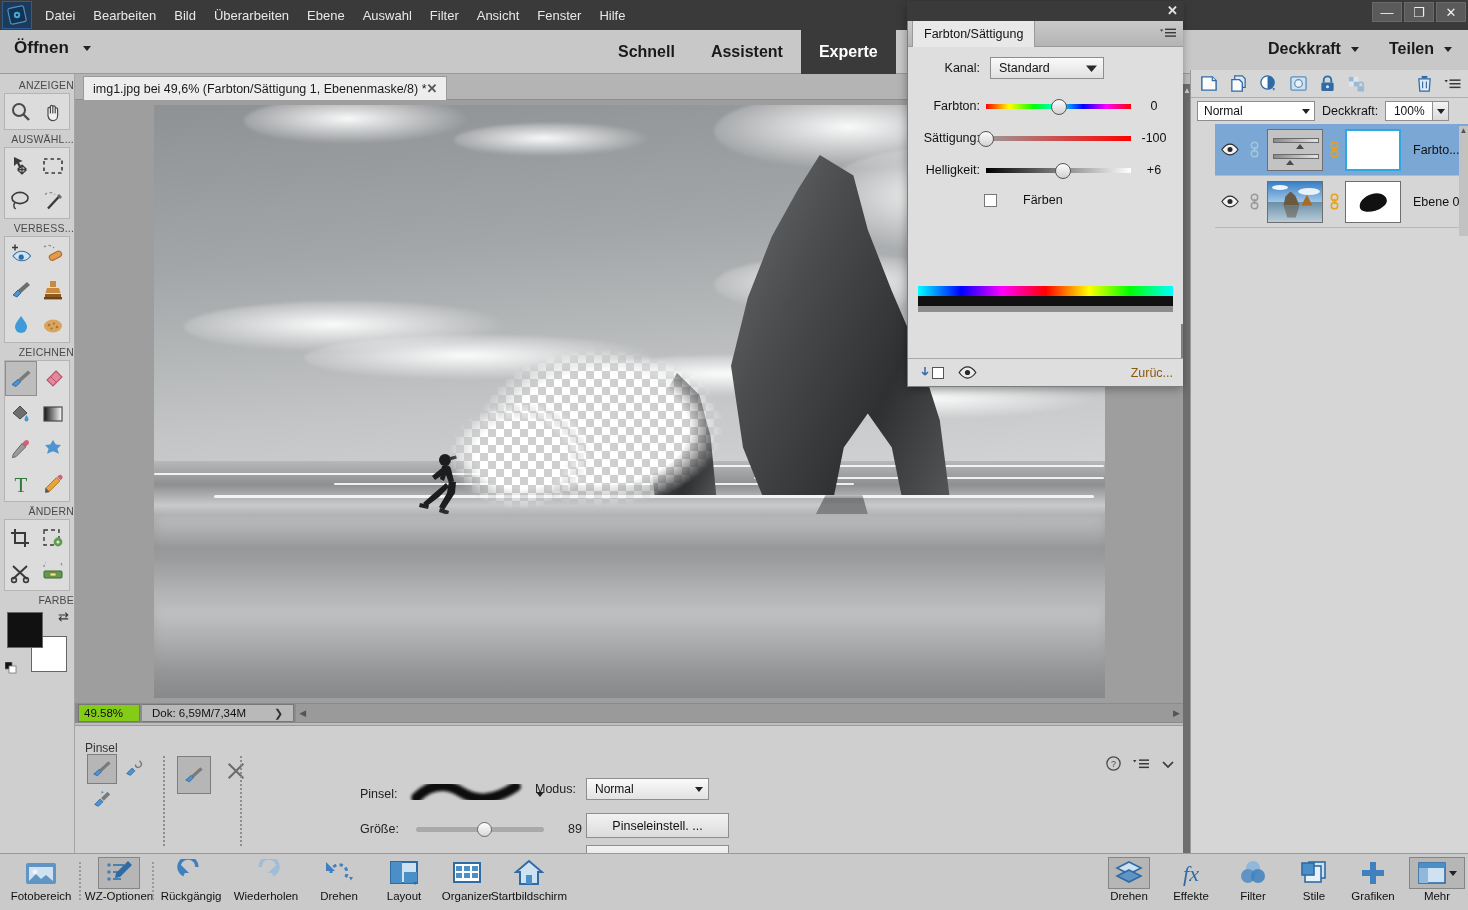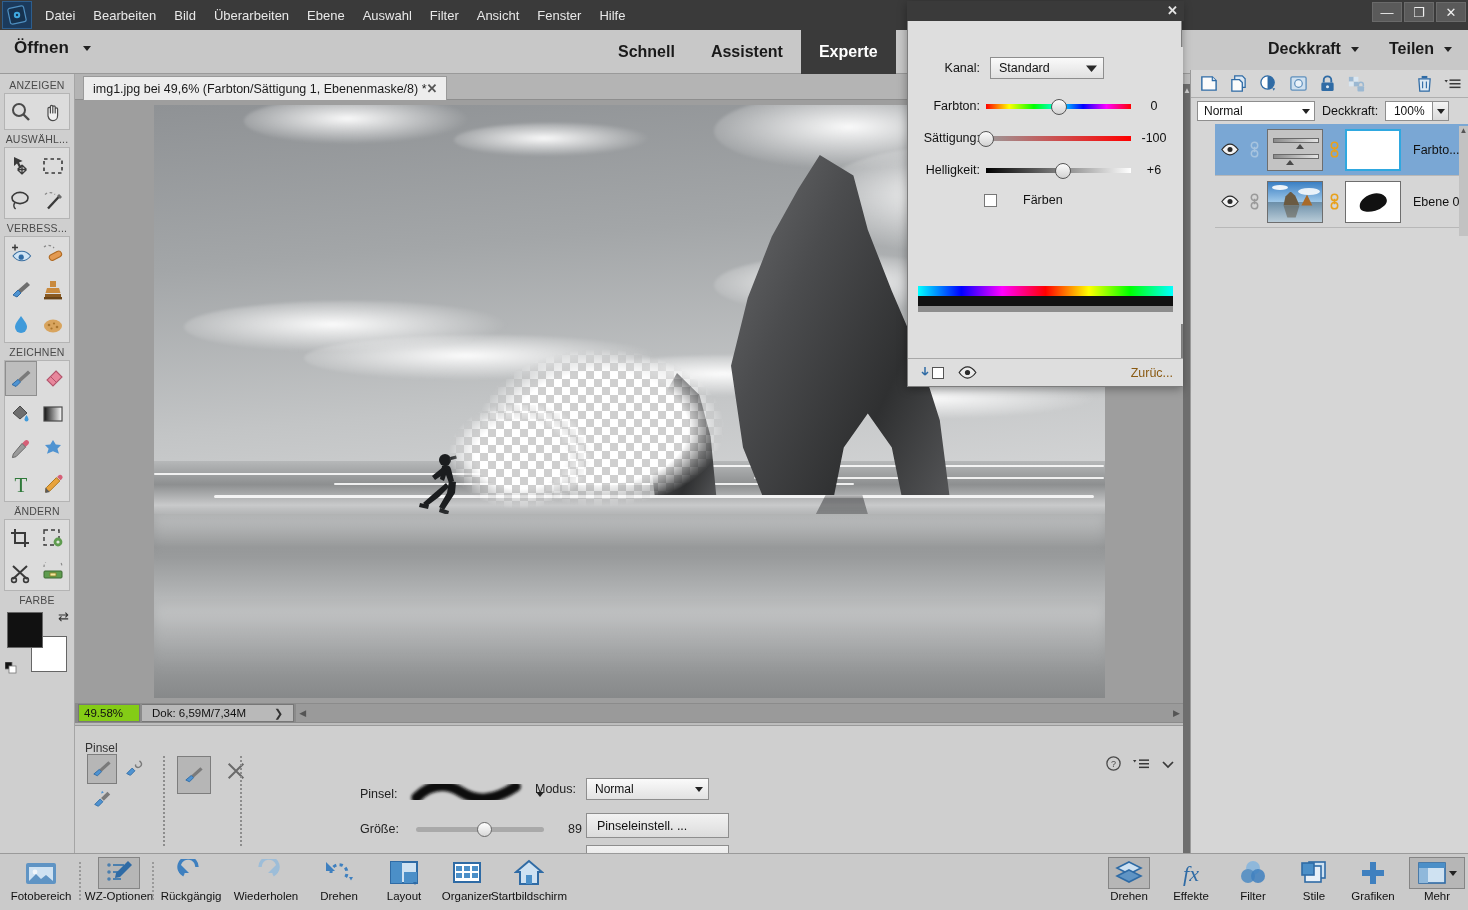--- a/index.html
+++ b/index.html
@@ -59,21 +59,21 @@
   }
   .ract { display: flex; align-items: center; gap: 10px; font-size: 16px; font-weight: bold; color: #1a1a1a; }
 
   
   .toolbox {
     position: absolute; left: 0; top: 74px; width: 75px; height: 779px;
     background: #cfcfcf; border-right: 1px solid #a5a5a5;
     padding-top: 2px;
   }
   .tool-group-label {
-    font-size: 10.5px; color: #4a4a4a; text-align: center;
+    font-size: 10.5px; color: #4a4a4a; text-align: right;
     padding: 3px 0 2px; letter-spacing: .2px;
   }
   .tool-grid {
     display: grid; grid-template-columns: 1fr 1fr;
     background: #dcdcdc; border: 1px solid #b4b4b4; margin: 0 4px;
   }
   .tool-cell {
     height: 35px; display: flex; align-items: center; justify-content: center;
   }
   .tool-cell.sel { background: #bdbdbd; border: 1px solid #8e8e8e; }
@@ -220,21 +220,21 @@
     background: linear-gradient(180deg,#fefefe,#d8d8d8); border: 1px solid #6a6a6a;
   }
   .combo {
     height: 22px; background: linear-gradient(180deg,#fafafa,#e2e2e2);
     border: 1px solid #8e8e8e; display: flex; align-items: center;
     justify-content: space-between; padding: 0 5px 0 8px; font-size: 12px; color: #111;
   }
   .pbtn {
     height: 25px; background: linear-gradient(180deg,#f2f2f2,#dcdcdc);
     border: 1px solid #8e8e8e; display: flex; align-items: center;
-    justify-content: flex-start; font-size: 12.5px; color: #111; padding: 0 10px;
+    justify-content: center; font-size: 12.5px; color: #111; padding: 0 10px;
   }
   .brush-preview {
     position: absolute; width: 118px; height: 30px;
   }
 
   
   .rightpanel {
     position: absolute; left: 1190px; top: 70px; width: 278px; height: 783px;
     background: #d6d6d6; border-left: 1px solid #9a9a9a;
   }
@@ -958,20 +958,33 @@
     <div class="lp-scrollbar">
       <div style="text-align:center;font-size:8px;color:#555;">▲</div>
     </div>
   </div>
 
   <div class="dialog">
     <div class="dlg-titlebar">
       <span class="dlg-close">✕</span>
     </div>
 
+    <div class="dlg-tabstrip">
+      <div class="dlg-tab">
+        <span>Farbton/Sättigung</span>
+      </div>
+      <div class="dlg-menu-icon">
+        <svg width="16" height="12" viewBox="0 0 16 12">
+            <path d="M0 2.4l3.2 0L1.6 4.8z" fill="#3a3a3a"></path>
+            <rect x="5" y="1.6" width="11" height="1.4" fill="#3a3a3a"></rect>
+            <rect x="5" y="5" width="11" height="1.4" fill="#3a3a3a"></rect>
+            <rect x="5" y="8.4" width="11" height="1.4" fill="#3a3a3a"></rect>
+          </svg>
+      </div>
+    </div>
 
     <div class="dlg-body">
 
       <div class="dlg-row" style="left:0; top:10px; width:260px; gap:10px;">
         <span class="dlg-label" style="width:72px;">Kanal:</span>
         <div class="kanal-combo">
           <span>Standard</span>
           <svg width="13" height="9" viewBox="0 0 13 9">
               <path d="M1 1.5h11L6.5 8z" fill="#2a2a2a"></path>
             </svg>

